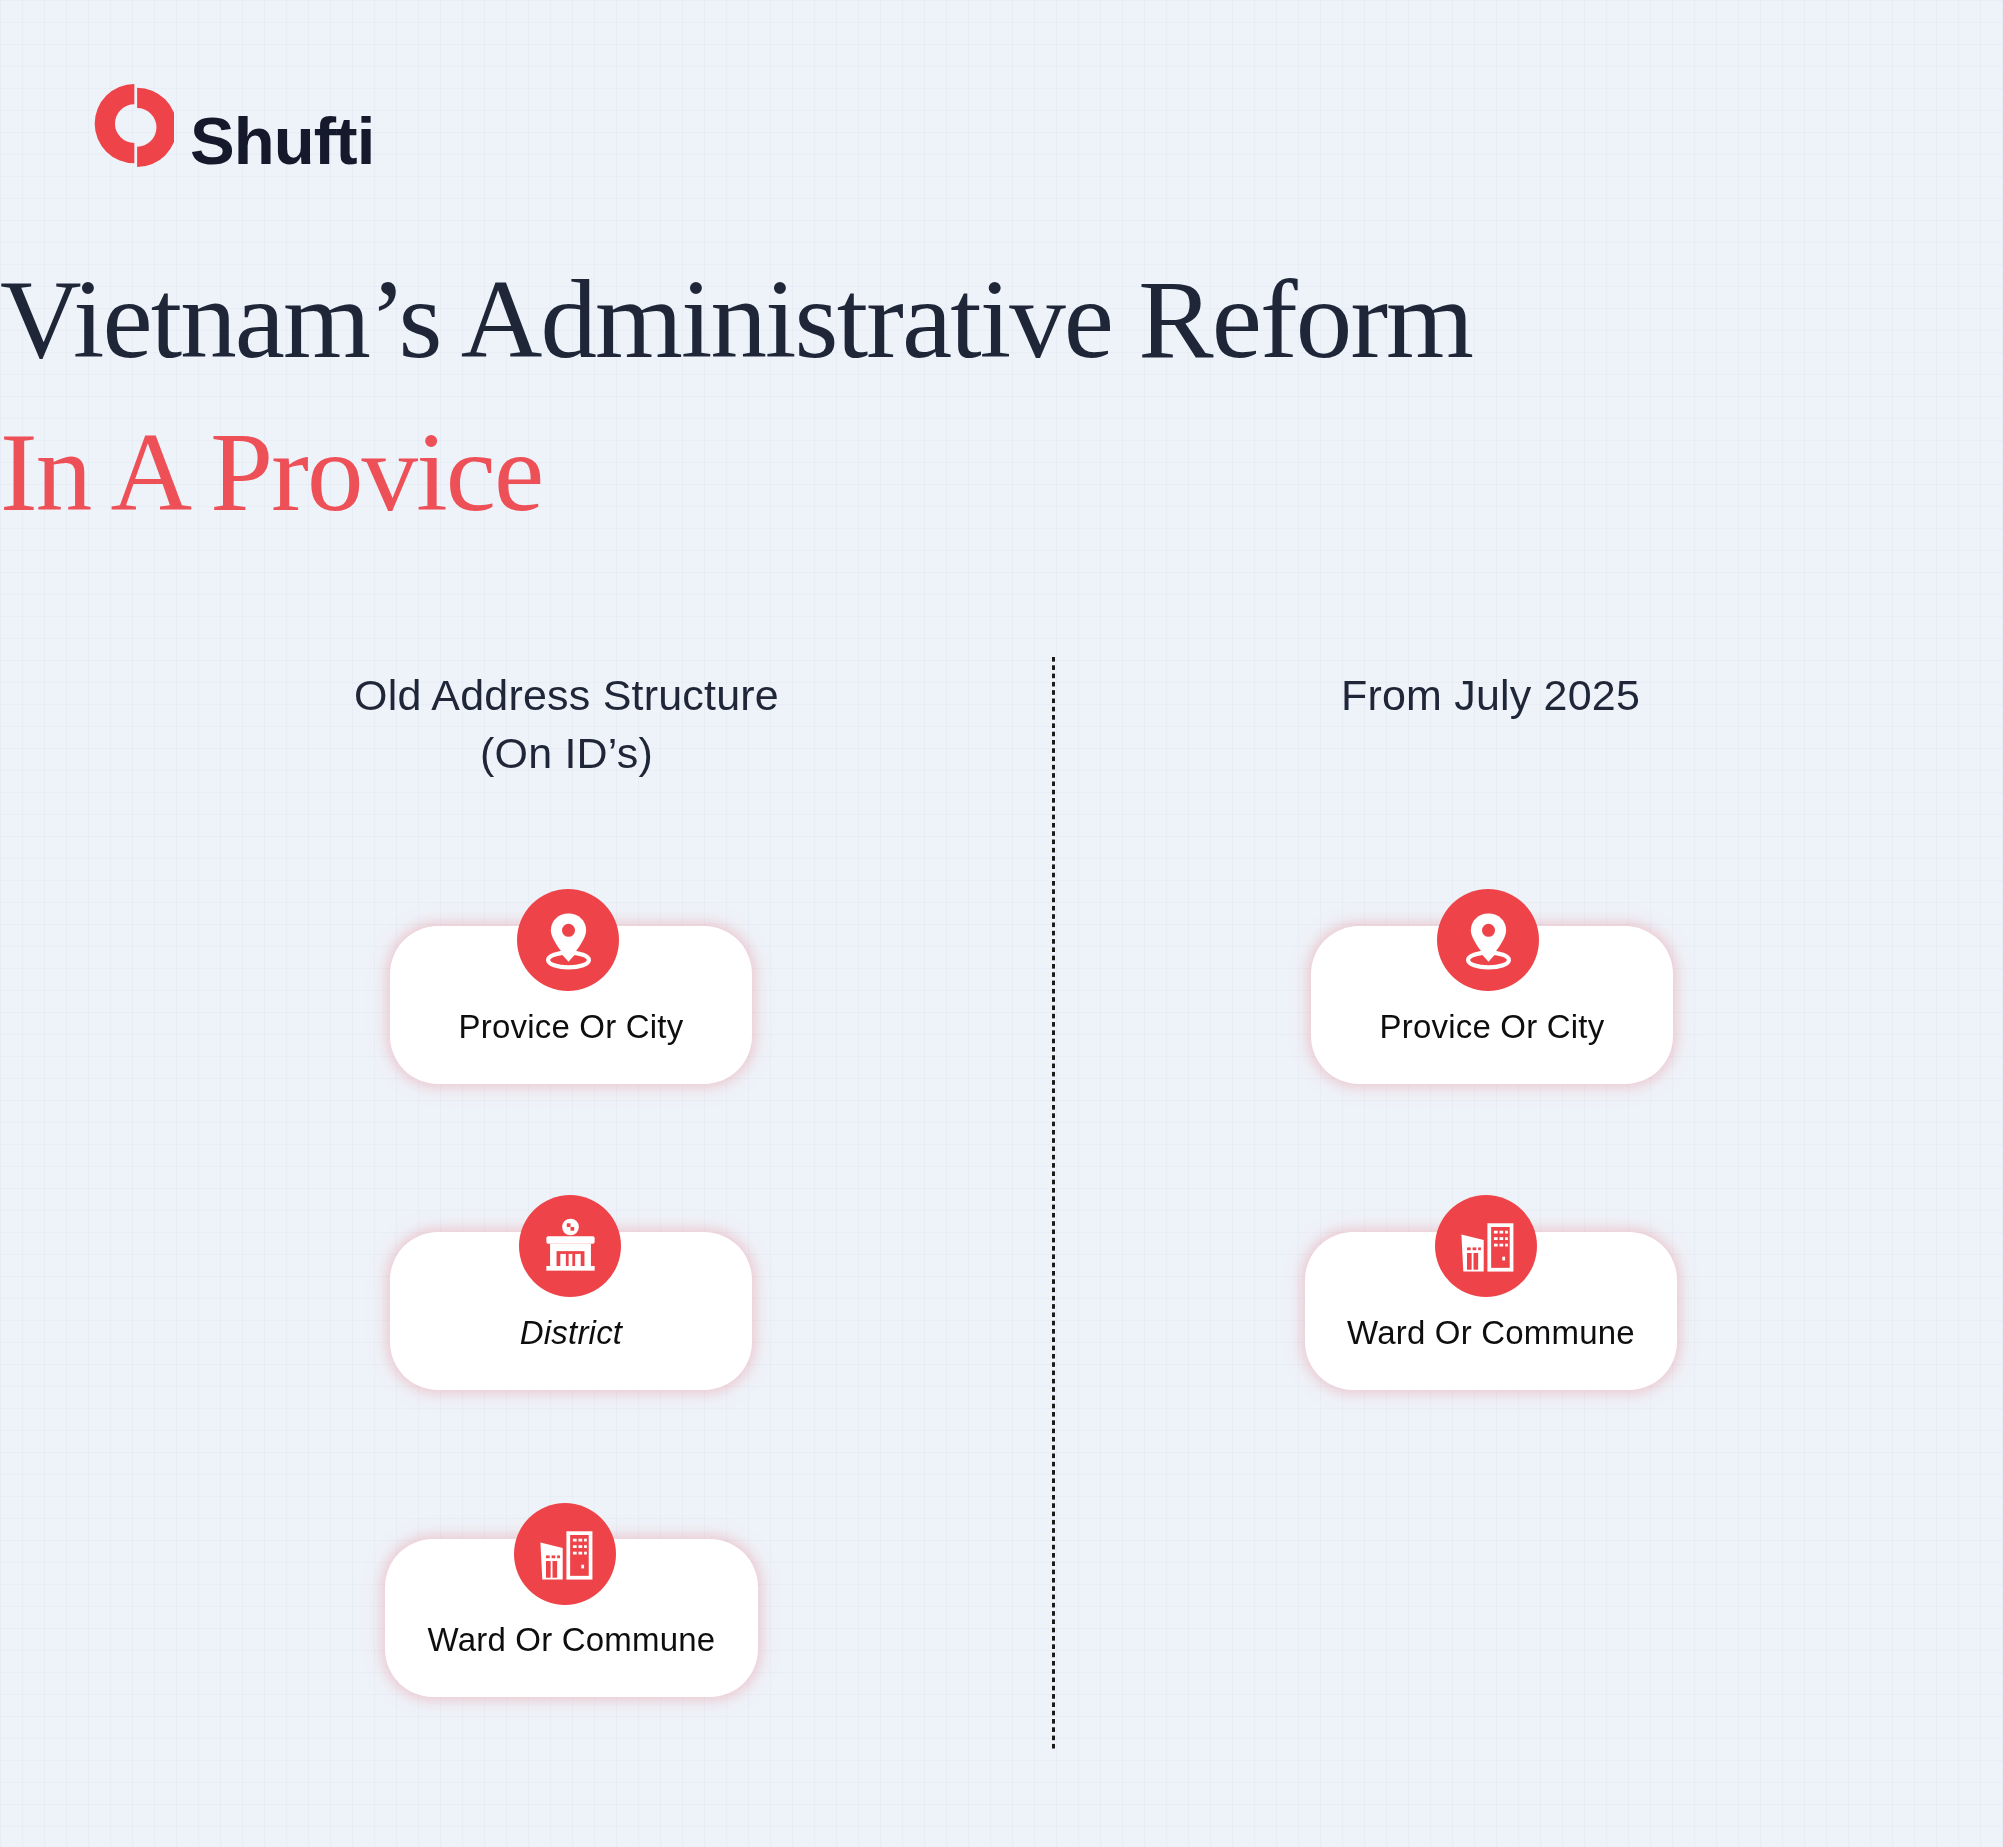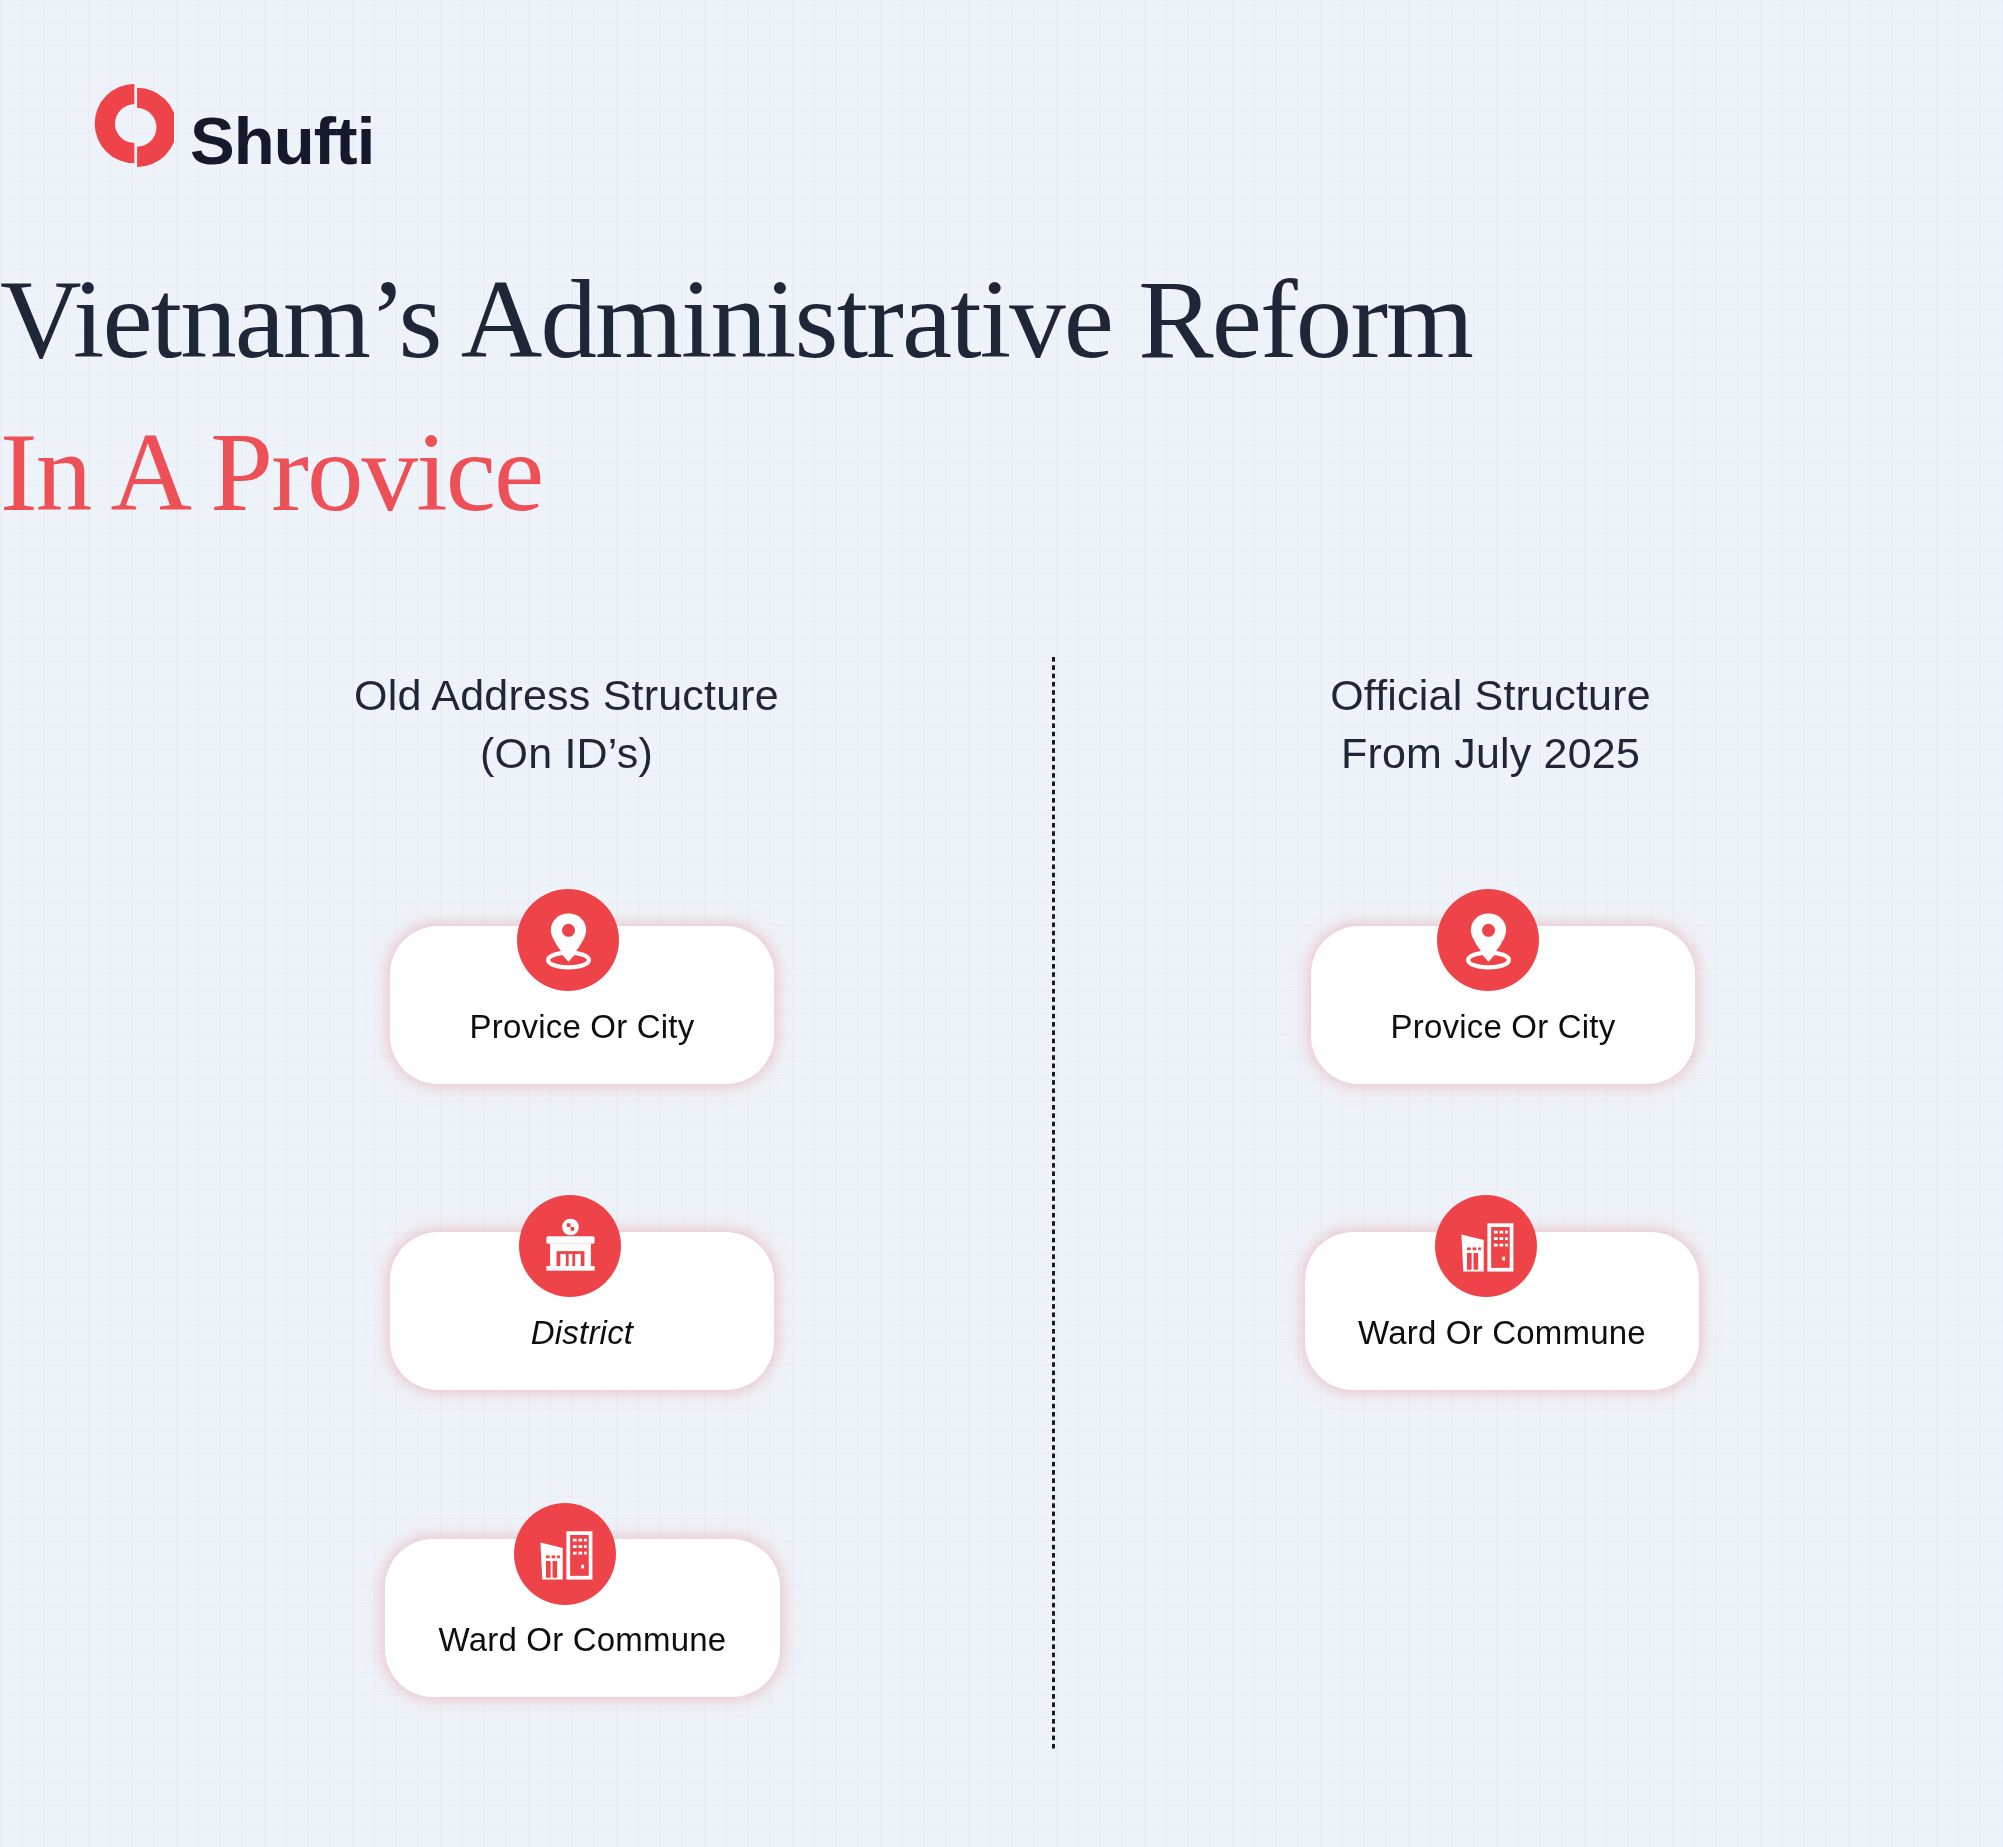--- a/index.html
+++ b/index.html
@@ -34,21 +34,20 @@
   }
   .col-heading span { display: block; }
   .divider {
     left: 1052px; top: 657px; width: 2.8px; height: 1093px;
     background-image: linear-gradient(#1a1a1a 55%, transparent 55%);
     background-size: 2.8px 8.3px;
   }
   .card {
     background: #FFFFFF; border-radius: 48px;
     box-shadow: 0 0 9.3px 3.7px rgba(238,80,87,0.16), 0 0 22px 5.6px rgba(238,80,87,0.08);
-    padding-left: 22px;
   }
   .card-label {
     position: absolute; left: 0; right: 0; bottom: 37px; text-align: center;
     font-family: "Liberation Sans", sans-serif; font-size: 33px; line-height: 41px;
     color: #0E0E10; letter-spacing: 0.2px;
   }
   .icon-circle {
     width: 102px; height: 102px; border-radius: 50%; background: #EE4449;
     display: flex; align-items: center; justify-content: center;
   }
@@ -66,21 +65,20 @@
 </div>
 
 <div class="abs title title-1">Vietnam’s Administrative Reform</div>
 <div class="abs title title-2">In A Provice</div>
 
 <div class="abs col-heading" style="left:288px;">
   <span>Old Address Structure</span>
   <span>(On ID’s)</span>
 </div>
 <div class="abs col-heading" style="left:1212px;">
-  <span>Official Structure</span>
   <span>From July 2025</span>
 </div>
 
 <div class="abs divider"></div>
 
 <div class="abs card" style="left:390px; top:926px; width:362px; height:158px;">
   <div class="card-label">Provice Or City</div>
 </div>
 <div class="abs icon-circle" style="left:517px; top:889px;">
   <svg viewBox="0 0 70 70">

